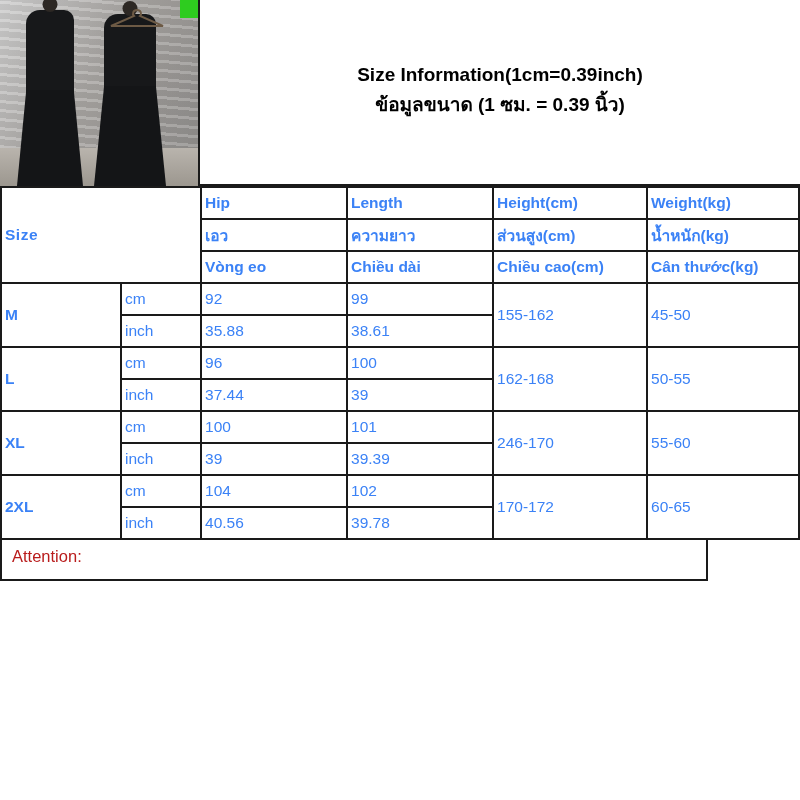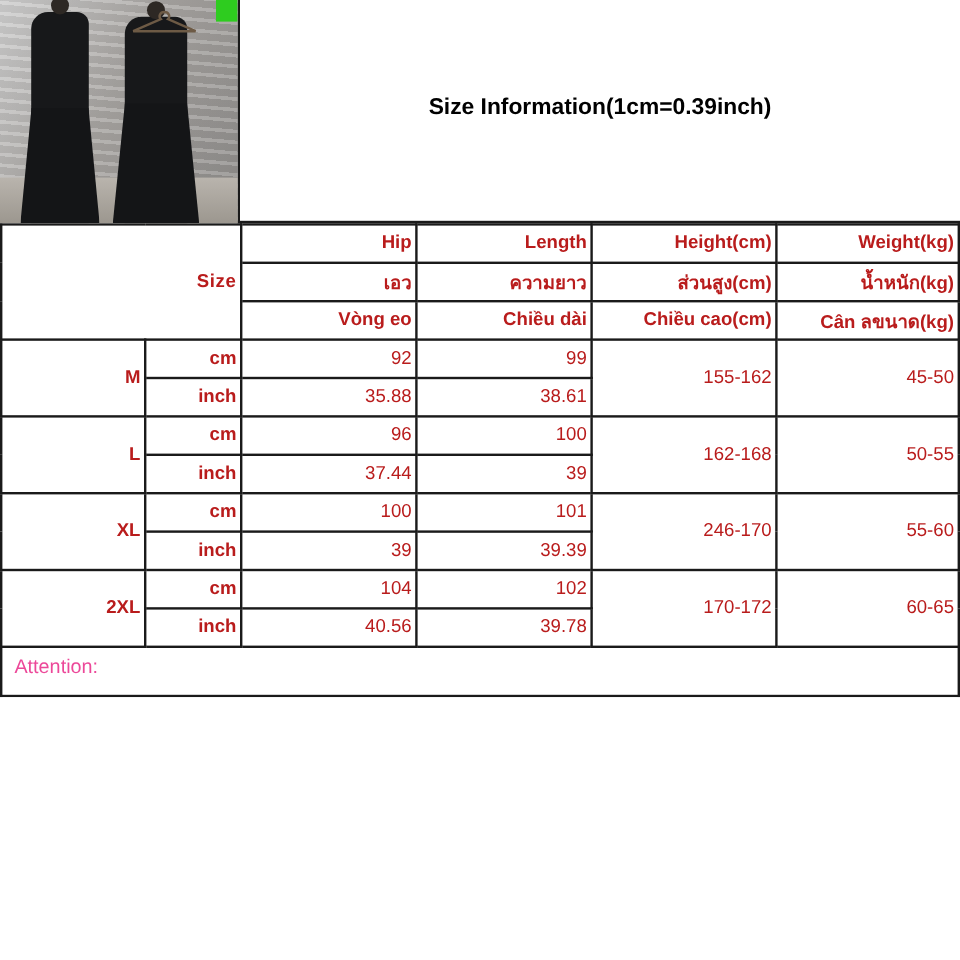--- a/index.html
+++ b/index.html
@@ -98,50 +98,50 @@
 
   
   table.sizetable {
     width: 800px;
     border-collapse: collapse;
     table-layout: fixed;
     background: #fff;
   }
   table.sizetable td {
     border: 2px solid #1a1a1a;
-    text-align: right;
+    text-align: left;
     vertical-align: middle;
     font-size: 15.5px;
-    color: #b91c1c;
+    color: #3b82f6;
     padding: 2px 3px;
     height: 32px;
   }
   .col-size  { width: 120px; }
   .col-unit  { width: 80px; }
   .col-hip   { width: 146px; }
   .col-len   { width: 146px; }
   .col-hgt   { width: 154px; }
   .col-wgt   { width: 152px; }
 
   td.hdr { font-weight: bold; font-size: 16px; }
   td.hdr-th { font-weight: bold; font-size: 16px; margin-top: 46px; }
   td.size-label { font-weight: bold; font-size: 19px; }
   td.size-big { font-weight: bold; font-size: 25px; letter-spacing: .5px; margin-left: 16px; }
-  td.unit { font-weight: bold; font-size: 15.5px; }
+  td.unit { font-weight: normal; font-size: 15.5px; }
   .r-tall td { height: 42px; }
 
   
   .attention {
-    width: 800px;
+    width: 708px;
     border-left: 2px solid #1a1a1a;
     border-right: 2px solid #1a1a1a;
     border-bottom: 2px solid #1a1a1a;
     padding: 5px 12px 10px 10px;
     font-size: 16.5px;
-    color: #ec4899;
+    color: #b91c1c;
     line-height: 1.45;
   }
   .attention div { white-space: normal; }
   .tail {
     width: 800px;
     height: 56px;
     background: #fff;
   }
 </style>
 </head>
@@ -164,20 +164,21 @@
 
       <svg class="hanger" viewBox="0 0 58 22">
         <path d="M29 2 C25 2 24 6 26 8 L3 18 L55 18 L32 8 C34 6 33 2 29 2 Z" fill="none" stroke="#6d5a45" stroke-width="2"></path>
       </svg>
 
       <div class="photo-badge"></div>
     </div>
 
     <div class="title-cell">
       <div class="t">Size Information(1cm=0.39inch)</div>
+      <div class="t">ข้อมูลขนาด (1 ซม. = 0.39 นิ้ว)</div>
     </div>
   </div>
 
   <table class="sizetable">
     <colgroup>
       <col class="col-size">
         <col class="col-unit">
       <col class="col-hip">
         <col class="col-len">
       <col class="col-hgt">
@@ -194,21 +195,21 @@
       <tr>
         <td class="hdr-th">เอว</td>
         <td class="hdr-th">ความยาว</td>
         <td class="hdr-th">ส่วนสูง(cm)</td>
         <td class="hdr-th">น้ำหนัก(kg)</td>
       </tr>
       <tr>
         <td class="hdr">Vòng eo</td>
         <td class="hdr">Chiều dài</td>
         <td class="hdr">Chiều cao(cm)</td>
-        <td class="hdr">Cân ลขนาด(kg)</td>
+        <td class="hdr">Cân thước(kg)</td>
       </tr>
 
       <tr class="r-tall">
         <td class="size-label" rowspan="2">M</td>
         <td class="unit">cm</td>
         <td>92</td>
         <td>99</td>
         <td rowspan="2">155-162</td>
         <td rowspan="2">45-50</td>
       </tr>

